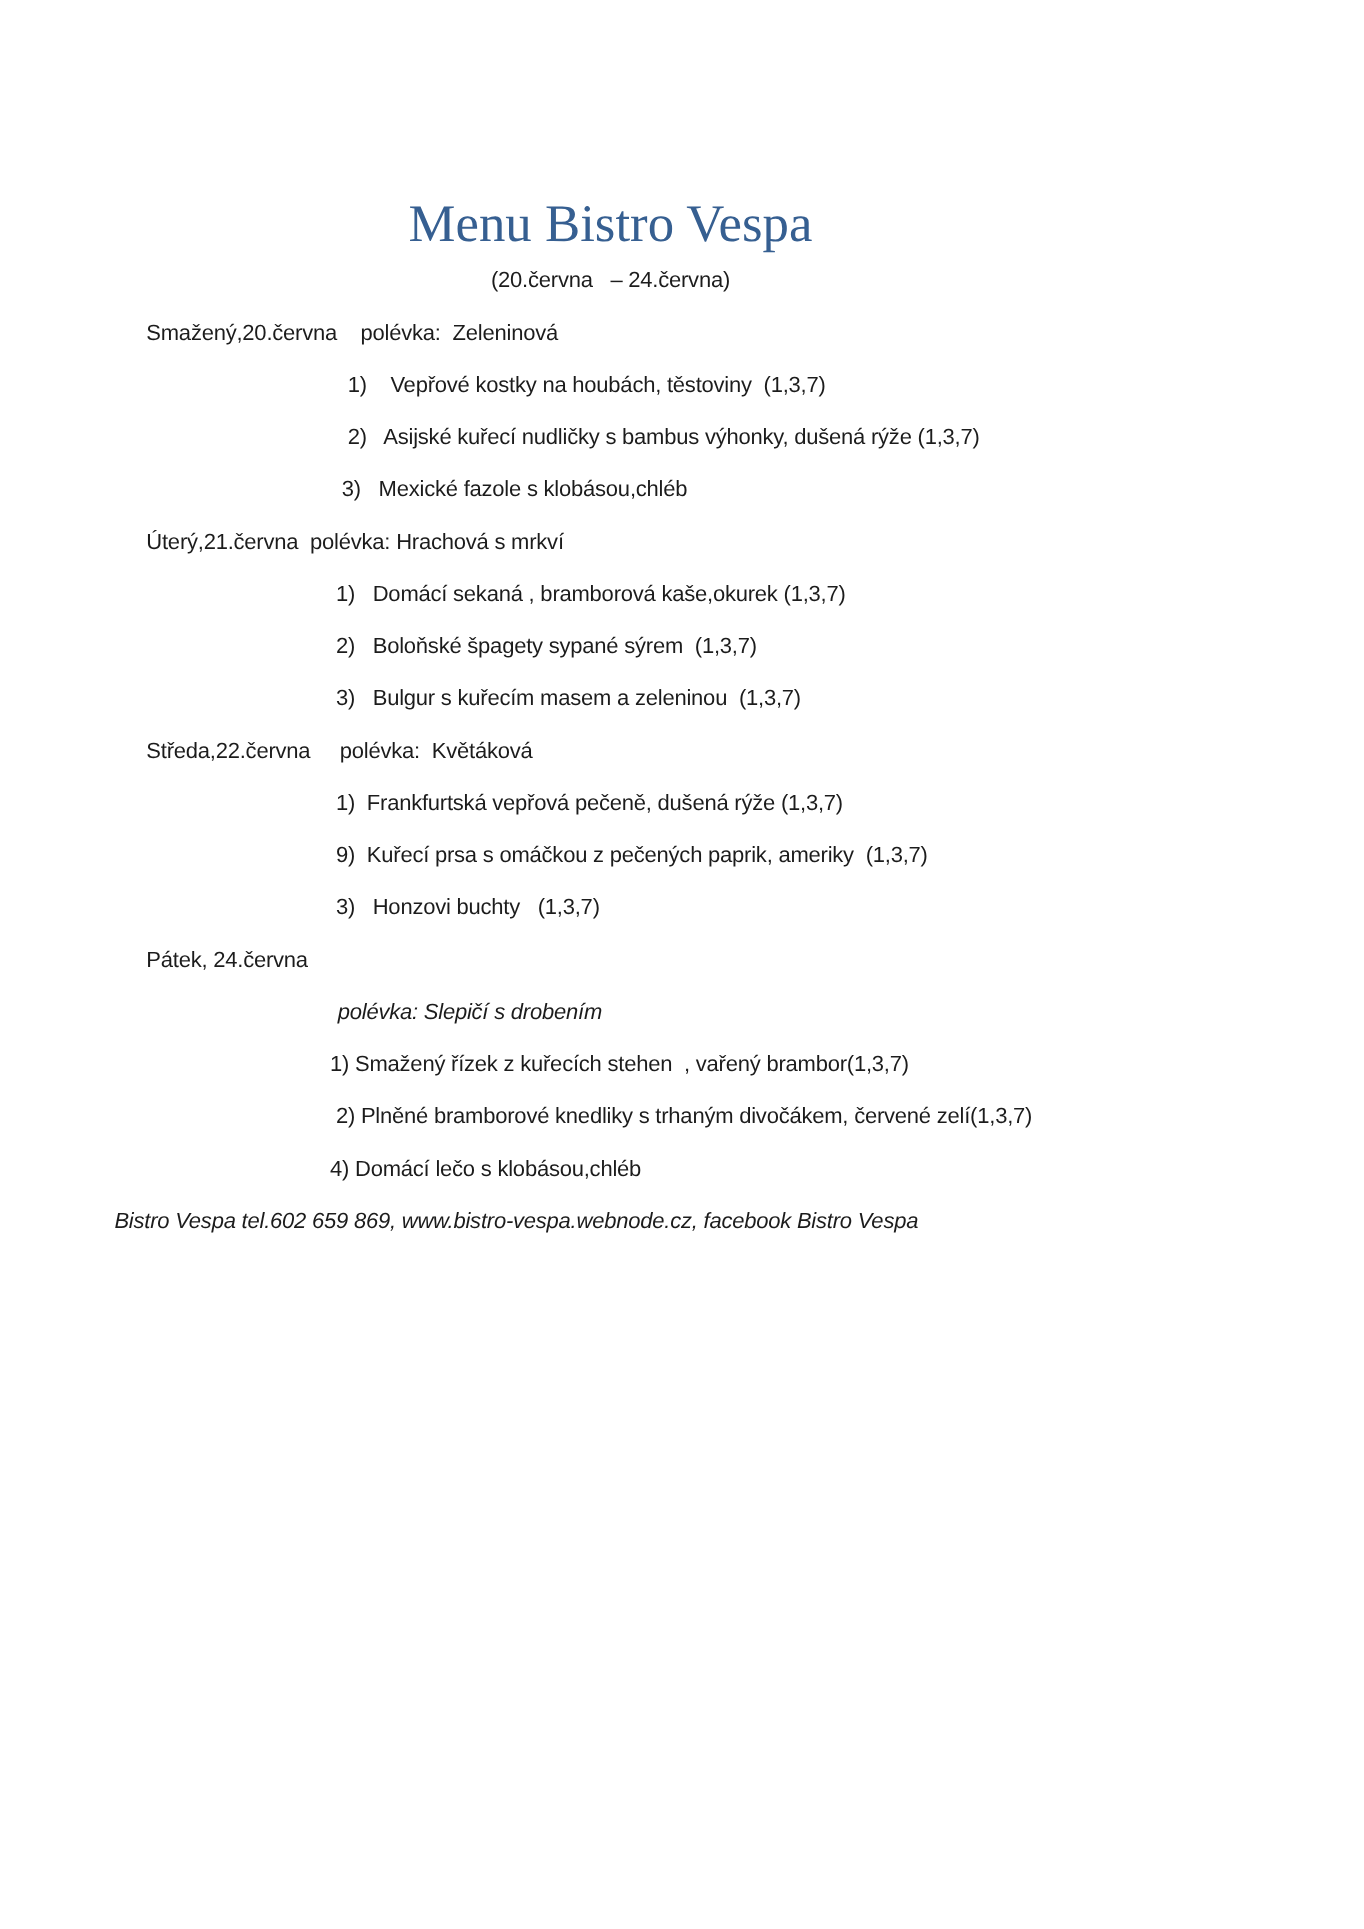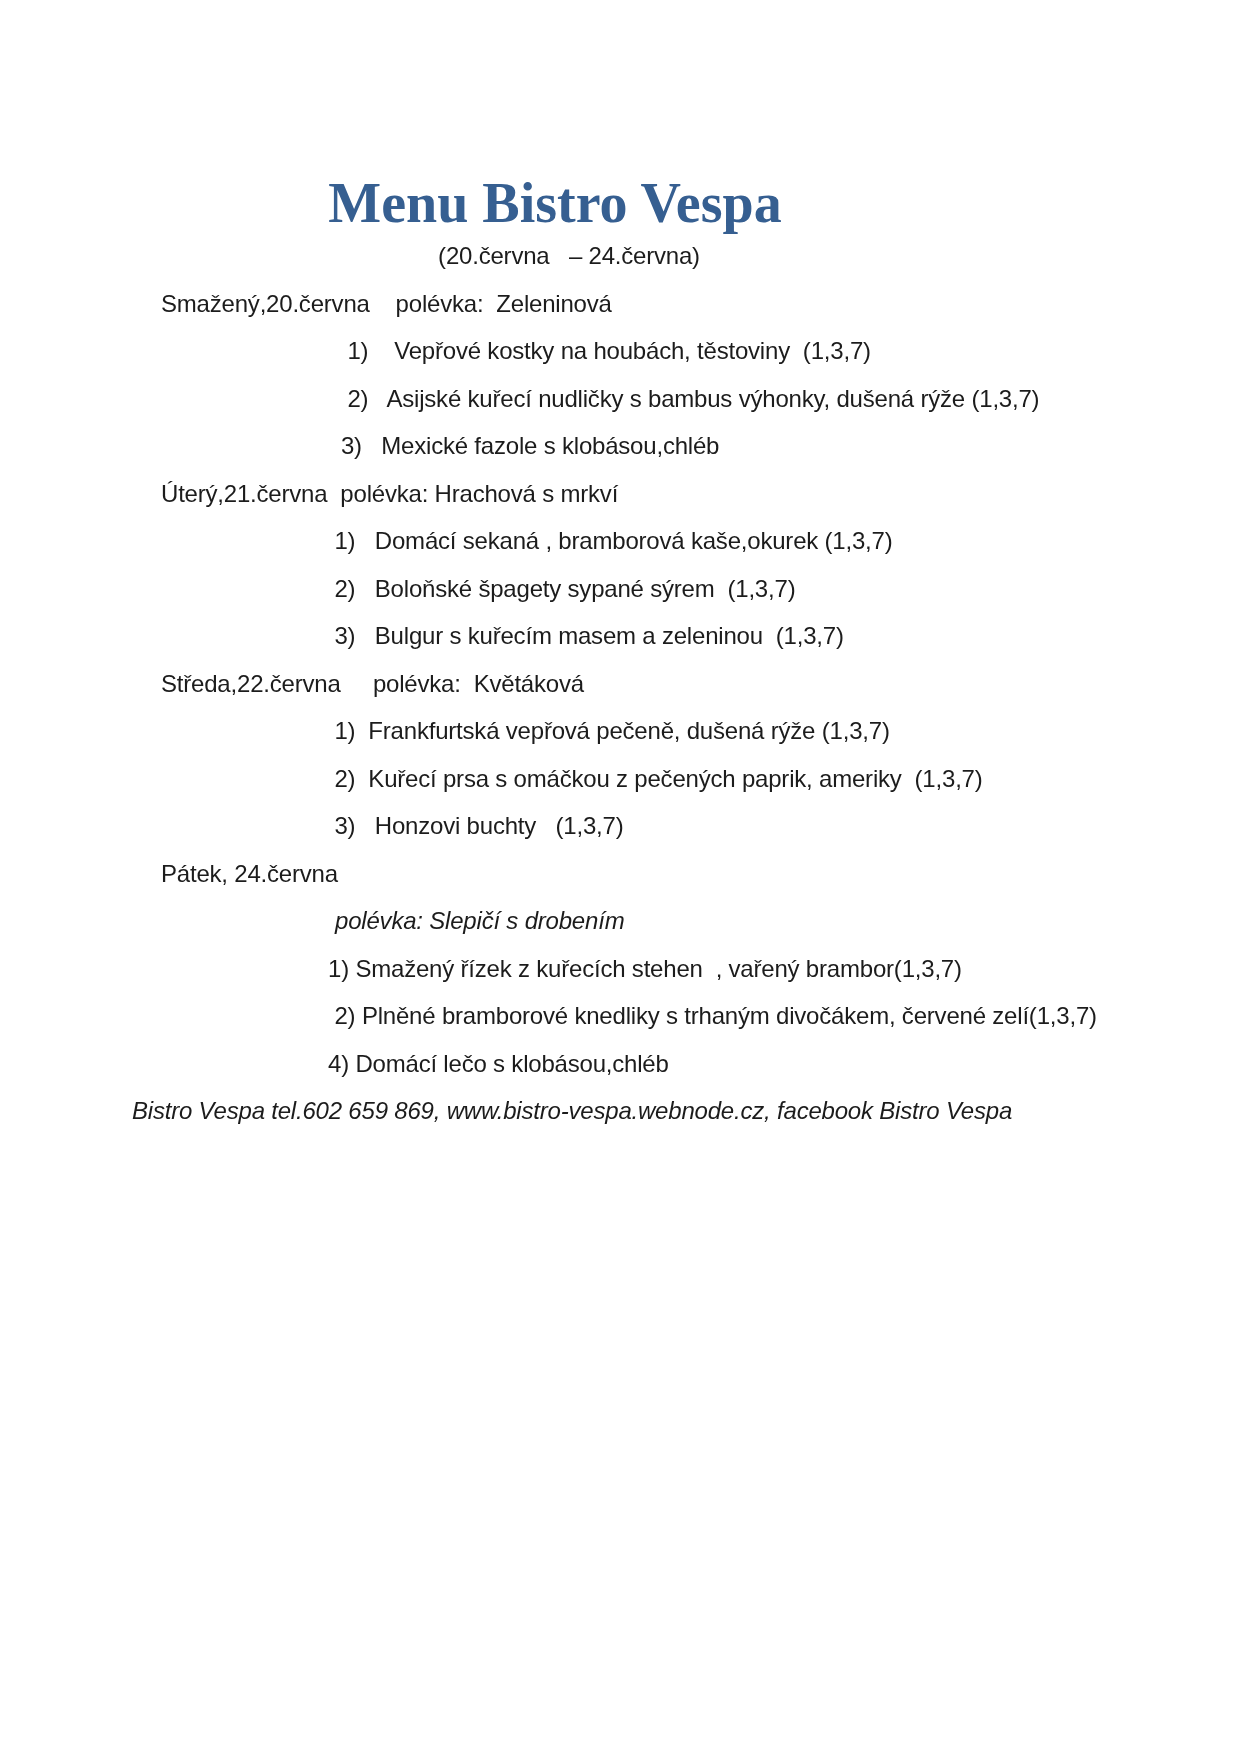--- a/index.html
+++ b/index.html
@@ -11,31 +11,30 @@
     box-sizing: border-box;
     padding-top: 175px;
     overflow: hidden;
     font-family: "Liberation Sans", "DejaVu Sans", sans-serif;
     color: #1c1c1c;
   }
   .center-col { width: 1110px; text-align: center; }
   .title {
     margin: 0;
     font-family: "Liberation Serif", "DejaVu Serif", serif;
-    font-weight: bold;
-    font-size: 56px;
+    font-weight: normal;
+    font-size: 48px;
     line-height: 57px;
     letter-spacing: 0px;
   }
   .line {
-    font-size: 24px;
+    font-size: 20px;
     line-height: 47.5px;
     white-space: pre-wrap;
     letter-spacing: -0.2px;
-    padding-left: 28px;
   }
   .day   { margin-left: 133px; }
   .item  { margin-left: 300px; }
   .soup  { margin-left: 307px; font-style: italic; }
   .footer{ margin-left: 104px; font-style: italic; }
 </style>
 </head>
 <body>
 
 <div class="page">
@@ -53,21 +52,21 @@
       </section>
       <section>
         <div class="line day">Úterý,21.června  polévka: Hrachová s mrkví</div>
         <div class="line item"> 1)   Domácí sekaná , bramborová kaše,okurek (1,3,7)</div>
         <div class="line item"> 2)   Boloňské špagety sypané sýrem  (1,3,7)</div>
         <div class="line item"> 3)   Bulgur s kuřecím masem a zeleninou  (1,3,7)</div>
       </section>
       <section>
         <div class="line day">Středa,22.června     polévka:  Květáková</div>
         <div class="line item"> 1)  Frankfurtská vepřová pečeně, dušená rýže (1,3,7)</div>
-        <div class="line item"> 2)  Kuřecí prsa s omáčkou z pečených paprik, ameriky  (1,3,7)</div>
+        <div class="line item"> 9)  Kuřecí prsa s omáčkou z pečených paprik, ameriky  (1,3,7)</div>
         <div class="line item"> 3)   Honzovi buchty   (1,3,7)</div>
       </section>
       <section>
         <div class="line day">Pátek, 24.června</div>
         <div class="line soup">polévka: Slepičí s drobením</div>
         <div class="line item">1) Smažený řízek z kuřecích stehen  , vařený brambor(1,3,7)</div>
         <div class="line item"> 2) Plněné bramborové knedliky s trhaným divočákem, červené zelí(1,3,7)</div>
         <div class="line item">4) Domácí lečo s klobásou,chléb</div>
       </section>
     </div>

